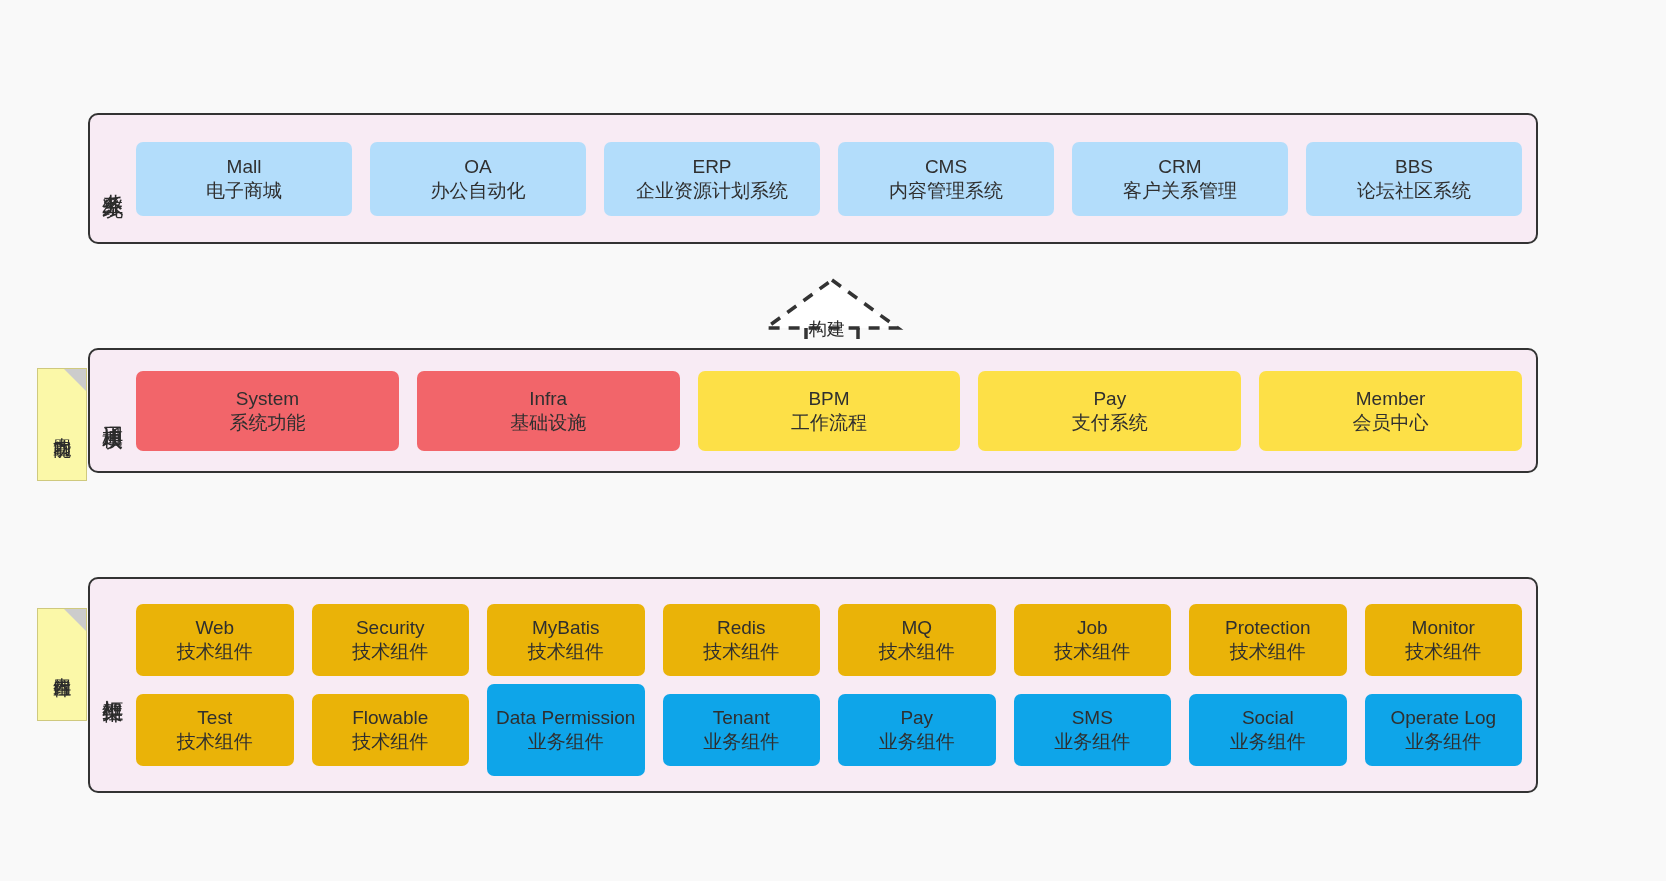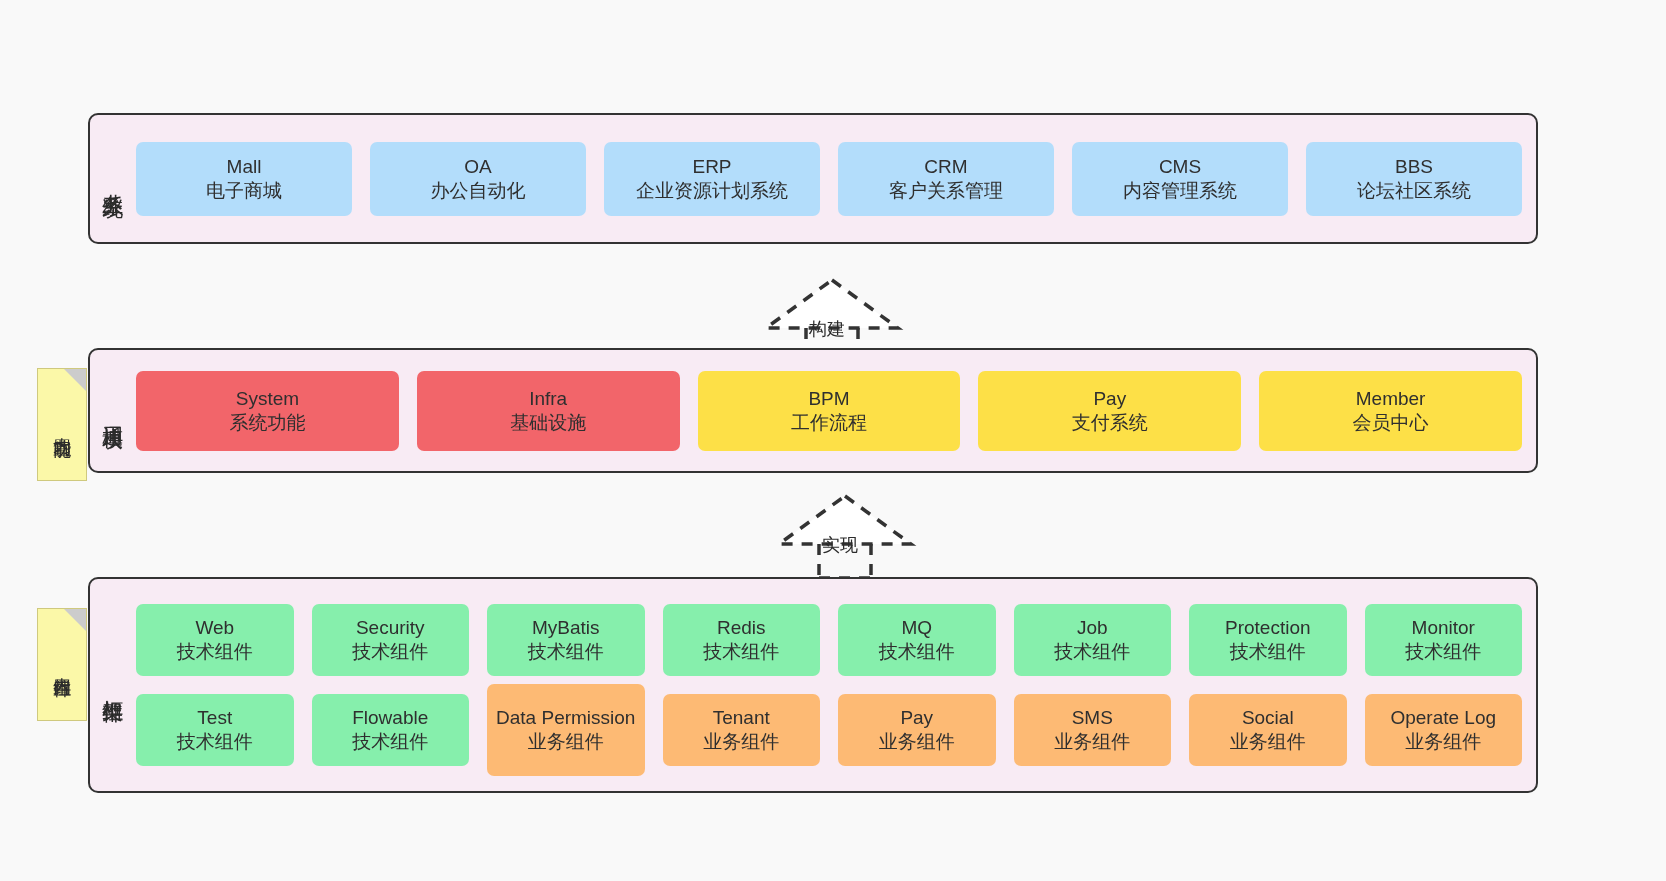--- a/index.html
+++ b/index.html
@@ -78,22 +78,22 @@
     padding: 6px 4px;
     line-height: 1.26;
     color: #2f2f2f;
   }
   .card .t1 { font-size: 19px; }
   .card .t2 { font-size: 19px; }
 
   .c-blue      { background: #b3ddfb; }
   .c-red       { background: #f2656a; }
   .c-pink      { background: #fde047; }
-  .c-green     { background: #86efac; align-items: center; }
-  .c-lgreen    { background: #fdba74; }
+  .c-green     { background: #eab308; align-items: center; }
+  .c-lgreen    { background: #0ea5e9; }
 
   
   .h-biz   { height: 74px; }
   .h-mod   { height: 80px; }
   .h-fw    { height: 72px; }
 
   
   .note {
     position: absolute;
     box-sizing: border-box;
@@ -150,26 +150,26 @@
         </div>
         <div class="card c-blue">
           <span class="t1">OA</span>
           <span class="t2">办公自动化</span>
         </div>
         <div class="card c-blue">
           <span class="t1">ERP</span>
           <span class="t2">企业资源计划系统</span>
         </div>
         <div class="card c-blue">
+          <span class="t1">CMS</span>
+          <span class="t2">内容管理系统</span>
+        </div>
+        <div class="card c-blue">
           <span class="t1">CRM</span>
           <span class="t2">客户关系管理</span>
-        </div>
-        <div class="card c-blue">
-          <span class="t1">CMS</span>
-          <span class="t2">内容管理系统</span>
         </div>
         <div class="card c-blue">
           <span class="t1">BBS</span>
           <span class="t2">论坛社区系统</span>
         </div>
       </div>
     </div>
   </div>
 
   <div class="connector" style="left:752px; top:274px; width:160px; height:90px;">
@@ -206,27 +206,20 @@
           <span class="t2">支付系统</span>
         </div>
         <div class="card c-pink">
           <span class="t1">Member</span>
           <span class="t2">会员中心</span>
         </div>
       </div>
     </div>
   </div>
 
-  <div class="connector" style="left:765px; top:490px; width:160px; height:90px;">
-    <svg width="160" height="90" viewBox="0 0 160 90">
-      <polygon points="80,6 146,54 14,54" fill="#ffffff" stroke="#333333" stroke-width="3.5" stroke-dasharray="11,9" stroke-linejoin="miter"></polygon>
-      <path d="M54,54 L54,90 M106,54 L106,90 M54,88 L106,88" fill="none" stroke="#333333" stroke-width="3.5" stroke-dasharray="11,9"></path>
-    </svg>
-    <span class="conn-label" style="left:57px; top:43px;">实现</span>
-  </div>
 
   <div class="note" style="left:37px; top:608px; height:113px;">
     <span class="fold"></span>
     <span>内置组件</span>
   </div>
 
   <div class="layer" id="layer-framework" style="left:88px; top:577px; width:1450px; height:216px;">
     <div class="layer-title">框架组件</div>
     <div class="layer-body">
 

